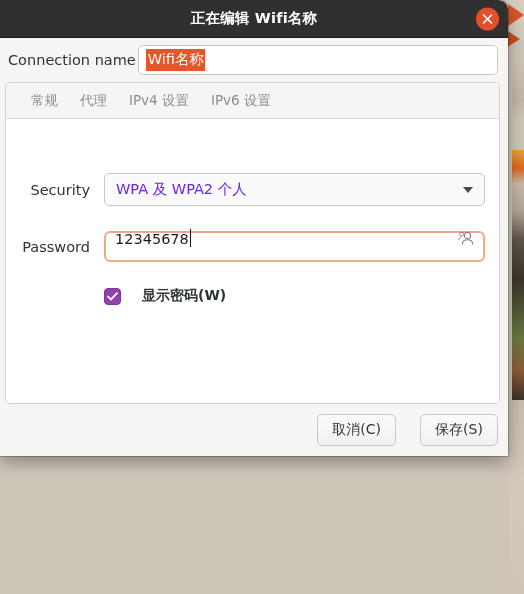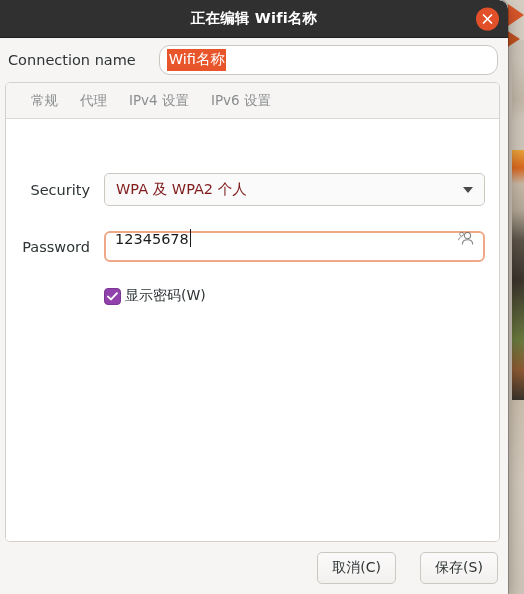--- a/index.html
+++ b/index.html
@@ -59,21 +59,21 @@
     position: absolute;
     left: 510px; top: 400px; width: 14px; bottom: 0;
     background: linear-gradient(180deg, #cbbfae 0px, #d3c9bc 80px, #cfc5b8 100%);
   }
 
   
   #dialog-window {
     position: absolute;
     left: 0; top: 0;
     width: 508px;
-    height: 594px;
+    height: 456px;
     background: #f6f5f4;
     border-top-right-radius: 9px;
     overflow: hidden;
     box-shadow: 0 0 0 1px rgba(0,0,0,0.22), 0 6px 18px rgba(0,0,0,0.35);
     display: flex;
     flex-direction: column;
   }
 
   
   #titlebar {
@@ -116,29 +116,29 @@
     flex: 0 0 auto;
     height: 44px;
     display: flex;
     align-items: center;
     padding: 0 10px 0 8px;
     background: #f6f5f4;
   }
   #connection-name-row .cn-label {
     font-size: 14.5px;
     color: #2e3436;
-    margin-right: 23px;
+    margin-right: 2px;
     white-space: nowrap;
   }
   #connection-name-input {
     flex: 1 1 auto;
     height: 30px;
     background: #ffffff;
     border: 1px solid #cdc7c2;
-    border-radius: 11px;
+    border-radius: 5px;
     display: flex;
     align-items: center;
     padding: 0 7px;
     box-sizing: border-box;
     cursor: text;
   }
   #connection-name-input .selected-text {
     background: #e8552a;
     color: #ffffff;
     font-size: 14.5px;
@@ -222,21 +222,21 @@
     display: flex;
     align-items: center;
     justify-content: space-between;
     padding: 0 11px;
     box-sizing: border-box;
     cursor: pointer;
     font-family: inherit;
   }
   #security-combo .combo-value {
     font-size: 14.5px;
-    color: #7f1d1d;
+    color: #6d28d9;
     white-space: nowrap;
   }
   .combo-arrow {
     width: 0; height: 0;
     border-left: 5px solid transparent;
     border-right: 5px solid transparent;
     border-top: 6px solid #4a4a4a;
     margin-left: 8px;
   }
 
@@ -287,22 +287,23 @@
     border: 1px solid #7d3694;
     border-radius: 4px;
     display: flex;
     align-items: center;
     justify-content: center;
     flex: 0 0 auto;
   }
   #show-password-row .cb-label {
     font-size: 14px;
     color: #2e3436;
-    margin-left: 4px;
-    white-space: nowrap;
+    margin-left: 21px;
+    white-space: nowrap;
+    font-weight: bold;
   }
 
   
   #footer {
     flex: 0 0 auto;
     height: 52px;
     background: #f6f5f4;
     display: flex;
     align-items: center;
     justify-content: flex-end;

